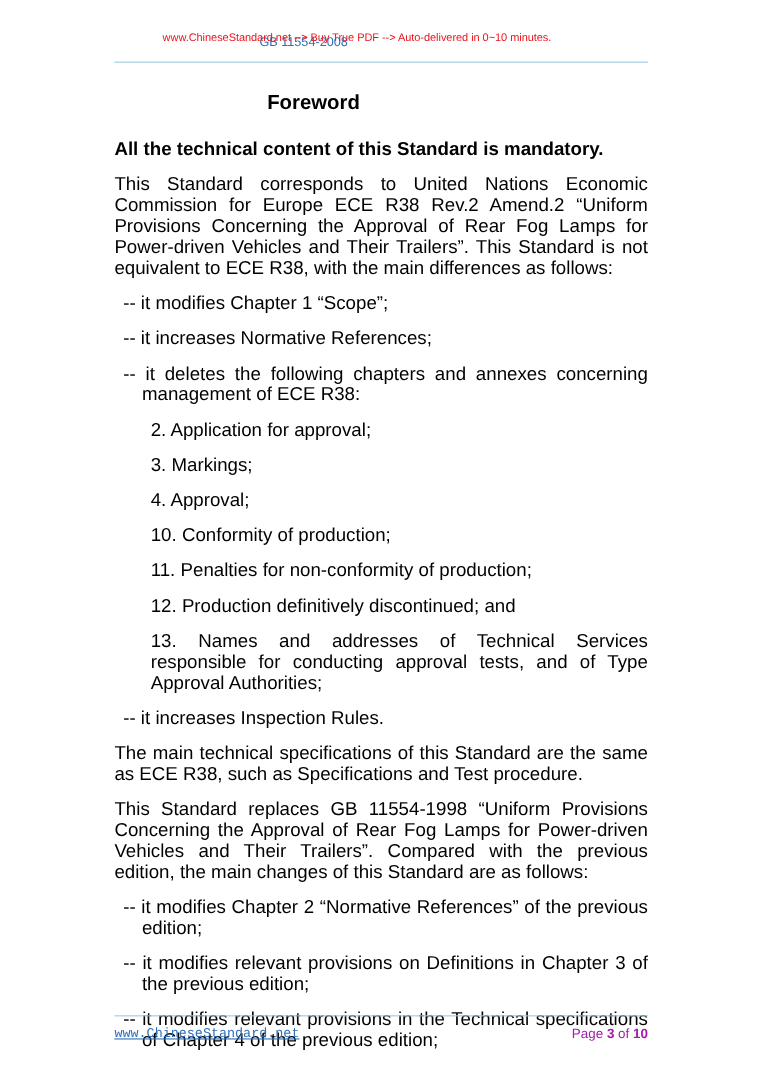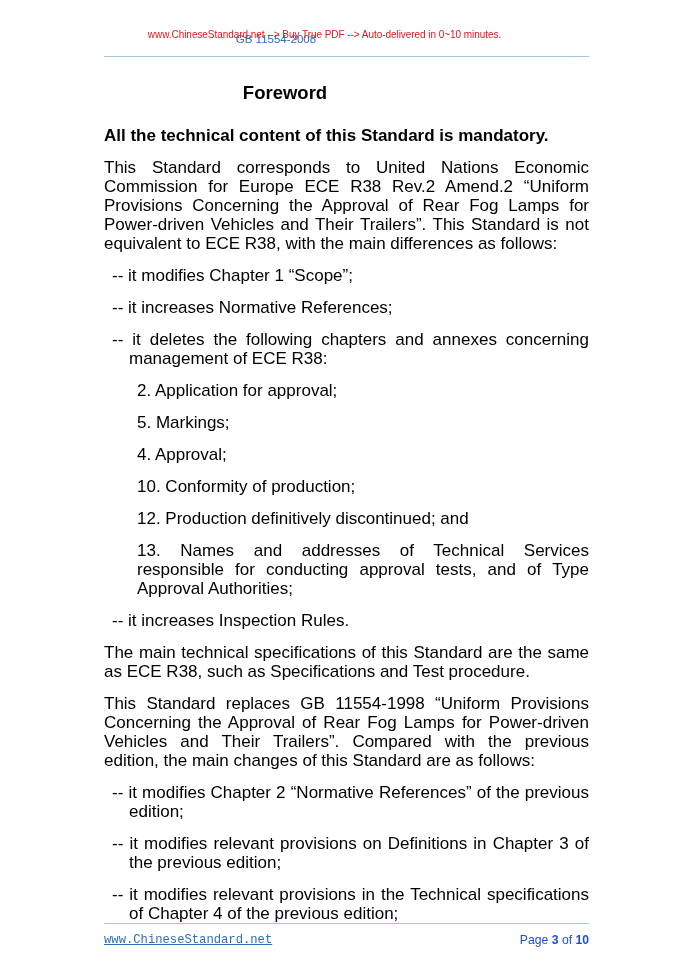--- a/index.html
+++ b/index.html
@@ -96,21 +96,21 @@
     color: #2e6fb7;
     text-decoration: underline;
     cursor: pointer;
     font-family: Liberation Mono, monospace;
   }
   .footer-page {
     position: absolute;
     right: 104px;
     top: 933px;
     font-size: 12.2px;
-    color: #1d4ed8;
+    color: #a21caf;
   }
   .footer-page b {
     font-weight: bold;
   }
 </style>
 </head>
 <body>
 
 <div class="banner">www.ChineseStandard.net --&gt; Buy True PDF --&gt; Auto-delivered in 0~10 minutes.</div>
 <div class="doc-id">GB 11554-2008</div>
@@ -120,23 +120,24 @@
 
 <div class="content">
   <p class="p bold">All the technical content of this Standard is mandatory.</p>
   <p class="p">This Standard corresponds to United Nations Economic Commission for Europe ECE R38 Rev.2 Amend.2 “Uniform Provisions Concerning the Approval of Rear Fog Lamps for Power-driven Vehicles and Their Trailers”. This Standard is not equivalent to ECE R38, with the main differences as follows:</p>
 
   <p class="dash">-- it modifies Chapter 1 “Scope”;</p>
   <p class="dash">-- it increases Normative References;</p>
   <p class="dash">-- it deletes the following chapters and annexes concerning management of ECE R38:</p>
 
   <p class="sub">2. Application for approval;</p>
-  <p class="sub">5. Markings;</p>
+  <p class="sub">3. Markings;</p>
   <p class="sub">4. Approval;</p>
   <p class="sub">10. Conformity of production;</p>
+  <p class="sub">11. Penalties for non-conformity of production;</p>
   <p class="sub">12. Production definitively discontinued; and</p>
   <p class="sub">13. Names and addresses of Technical Services responsible for conducting approval tests, and of Type Approval Authorities;</p>
 
   <p class="dash">-- it increases Inspection Rules.</p>
 
   <p class="p">The main technical specifications of this Standard are the same as ECE R38, such as Specifications and Test procedure.</p>
   <p class="p">This Standard replaces GB 11554-1998 “Uniform Provisions Concerning the Approval of Rear Fog Lamps for Power-driven Vehicles and Their Trailers”. Compared with the previous edition, the main changes of this Standard are as follows:</p>
 
   <p class="dash">-- it modifies Chapter 2 “Normative References” of the previous edition;</p>
   <p class="dash">-- it modifies relevant provisions on Definitions in Chapter 3 of the previous edition;</p>

